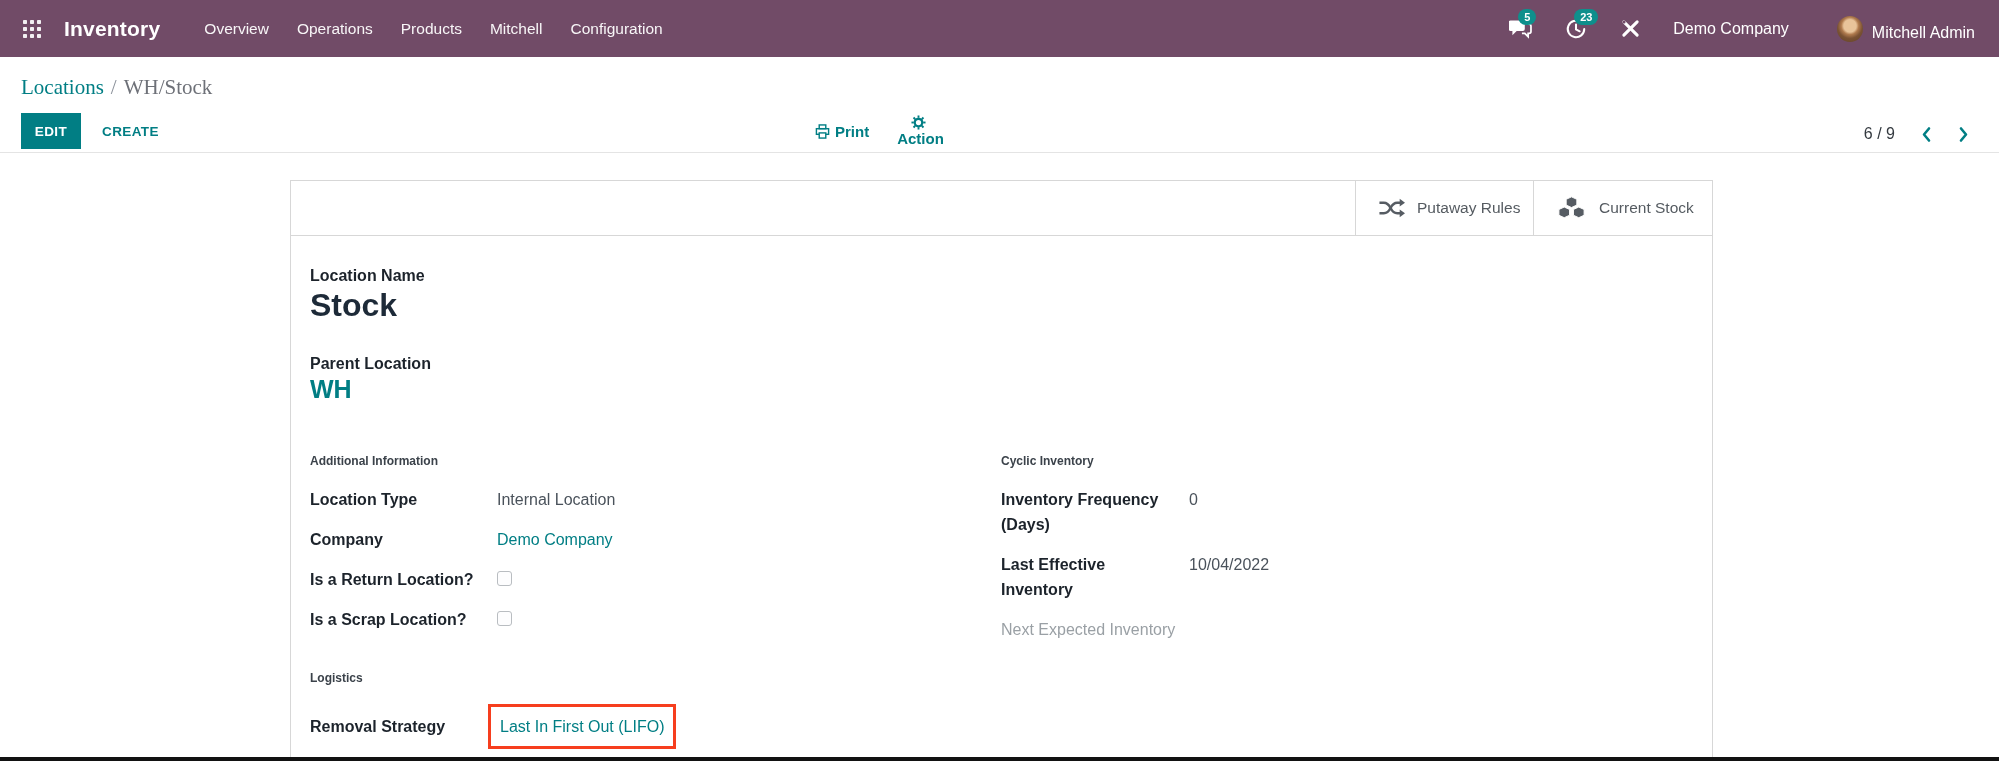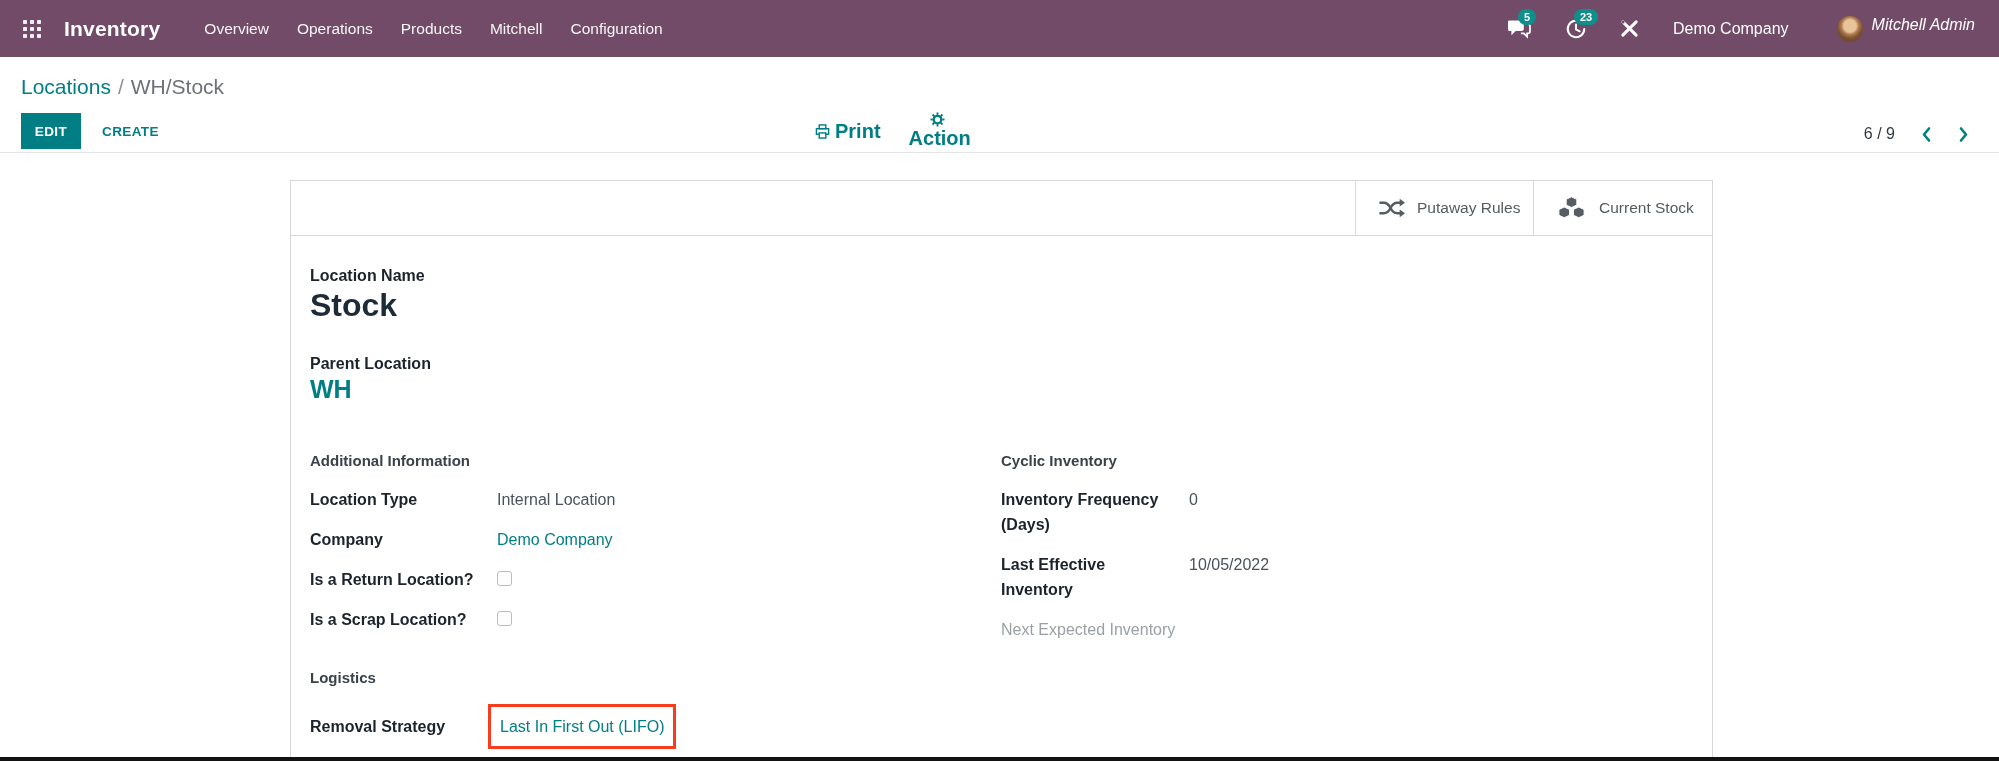--- a/index.html
+++ b/index.html
@@ -24,45 +24,45 @@
   .menu{display:flex;margin-left:30px;height:57px;align-items:center;}
   .menu-item{padding:0 14px;font-size:15.5px;color:rgba(255,255,255,.95);height:57px;display:flex;align-items:center;cursor:pointer;}
   .topbar-right{margin-left:auto;display:flex;align-items:center;}
   .tb-icon-btn{position:relative;width:26px;height:26px;display:flex;align-items:center;justify-content:center;cursor:pointer;}
   .tb-badge{
     position:absolute;top:-7px;left:11px;background:var(--badge);color:#fff;
     font-size:11px;font-weight:700;border-radius:9px;padding:2px 6px;line-height:12px;
   }
   .gap30{margin-left:30px;} .gap28{margin-left:28px;}
   .company-name{margin-left:30px;font-size:16px;cursor:pointer;}
-  .user-menu{display:flex;align-items:flex-start;margin-left:48px;cursor:pointer;font-style:italic;}
+  .user-menu{display:flex;align-items:flex-end;margin-left:48px;cursor:pointer;}
   .avatar{
     width:26px;height:26px;border-radius:50%;flex:none;
     background:
       radial-gradient(circle at 50% 38%, #E8C49A 0 30%, #B07B4E 42%, #7A5233 60%, #5E4026 100%);
   }
   .user-name{margin-left:9px;font-size:16px;}
   
   .control-panel{position:absolute;top:57px;left:0;width:1999px;height:96px;background:#fff;border-bottom:1px solid #E4E4E4;}
-  .breadcrumb{position:absolute;left:21px;top:17px;font-size:21px;line-height:26px;}
+  .breadcrumb{position:absolute;left:21px;top:17px;font-size:21px;line-height:26px;font-family:Liberation Serif, serif;}
   .breadcrumb .bc-link{color:var(--accent);cursor:pointer;}
   .breadcrumb .bc-sep{color:#8B919A;margin:0 7px;}
   .breadcrumb .bc-current{color:#6E7178;}
   .edit-btn{
     position:absolute;left:21px;top:56px;width:60px;height:36px;background:var(--accent);
     color:#fff;font-size:13.5px;font-weight:700;border:none;letter-spacing:.4px;
     display:flex;align-items:center;justify-content:center;cursor:pointer;font-family:inherit;
   }
   .create-btn{
     position:absolute;left:96px;top:56px;height:36px;background:none;border:none;color:var(--accent);
     font-size:13.5px;font-weight:700;letter-spacing:.4px;cursor:pointer;font-family:inherit;
     display:flex;align-items:center;
   }
   .center-actions{position:absolute;left:815px;top:62px;display:flex;align-items:center;height:24px;}
-  .cp-action{display:flex;align-items:center;color:var(--accent);font-size:20px;font-weight:600;cursor:pointer;}
+  .cp-action{display:flex;align-items:center;color:var(--accent);font-size:15px;font-weight:600;cursor:pointer;}
   .cp-action + .cp-action{margin-left:28px;flex-direction:column;}
   .cp-action svg{margin-right:5px;}
   .pager{position:absolute;right:30px;top:62px;display:flex;align-items:flex-end;height:24px;}
   .pager-count{font-size:16px;color:#343A40;}
   .pager-btn{margin-left:26px;cursor:pointer;display:flex;align-items:center;}
   
   .card{
     position:absolute;left:290px;top:180px;width:1423px;height:581px;background:#fff;
     border:1px solid var(--border);border-bottom:none;
   }
@@ -75,21 +75,21 @@
   .smart-btn:last-child{width:179px;}
   .smart-btn svg{margin-right:12px;flex:none;}
   .sheet{padding:30px 20px 0 19px;}
   .fld-label{font-size:16px;font-weight:700;color:var(--label);line-height:20px;}
   .title-h1{font-size:32px;font-weight:700;color:#1D2A38;line-height:38px;}
   .parent-block{margin-top:30px;}
   .title-h2{font-size:25px;font-weight:700;color:var(--accent);line-height:30px;cursor:pointer;}
   .cols{display:flex;margin-top:47px;}
   .col-left{width:691px;flex:none;}
   .col-right{flex:1;}
-  .sec-title{font-size:15px;font-weight:700;color:#3B424A;line-height:20px;margin:0 10px 16px 0;}
+  .sec-title{font-size:12px;font-weight:700;color:#3B424A;line-height:20px;margin:0 10px 16px 0;}
   .o-row{display:flex;margin-bottom:15px;font-size:16px;line-height:25px;}
   .o-label{width:187px;flex:none;font-weight:700;color:var(--label);padding-right:10px;}
   .col-right .o-label{width:188px;}
   .o-label.muted{font-weight:400;color:var(--muted);}
   .o-value{color:var(--value);}
   .o-link{color:var(--accent);cursor:pointer;}
   .checkbox{
     width:15px;height:15px;border:1px solid #B9BDC1;border-radius:3px;background:#FDFDFE;
     margin-top:4px;cursor:pointer;
   }
@@ -275,21 +275,21 @@
       <div class="col-right">
         <div class="sec-title">Cyclic Inventory</div>
 
         <div class="o-row">
           <span class="o-label">Inventory Frequency (Days)</span>
           <span class="o-value">0</span>
         </div>
 
         <div class="o-row">
           <span class="o-label">Last Effective Inventory</span>
-          <span class="o-value">10/05/2022</span>
+          <span class="o-value">10/04/2022</span>
         </div>
 
         <div class="o-row">
           <span class="o-label muted">Next Expected Inventory</span>
           <span class="o-value"></span>
         </div>
       </div>
     </div>
   </div>
 </section>

